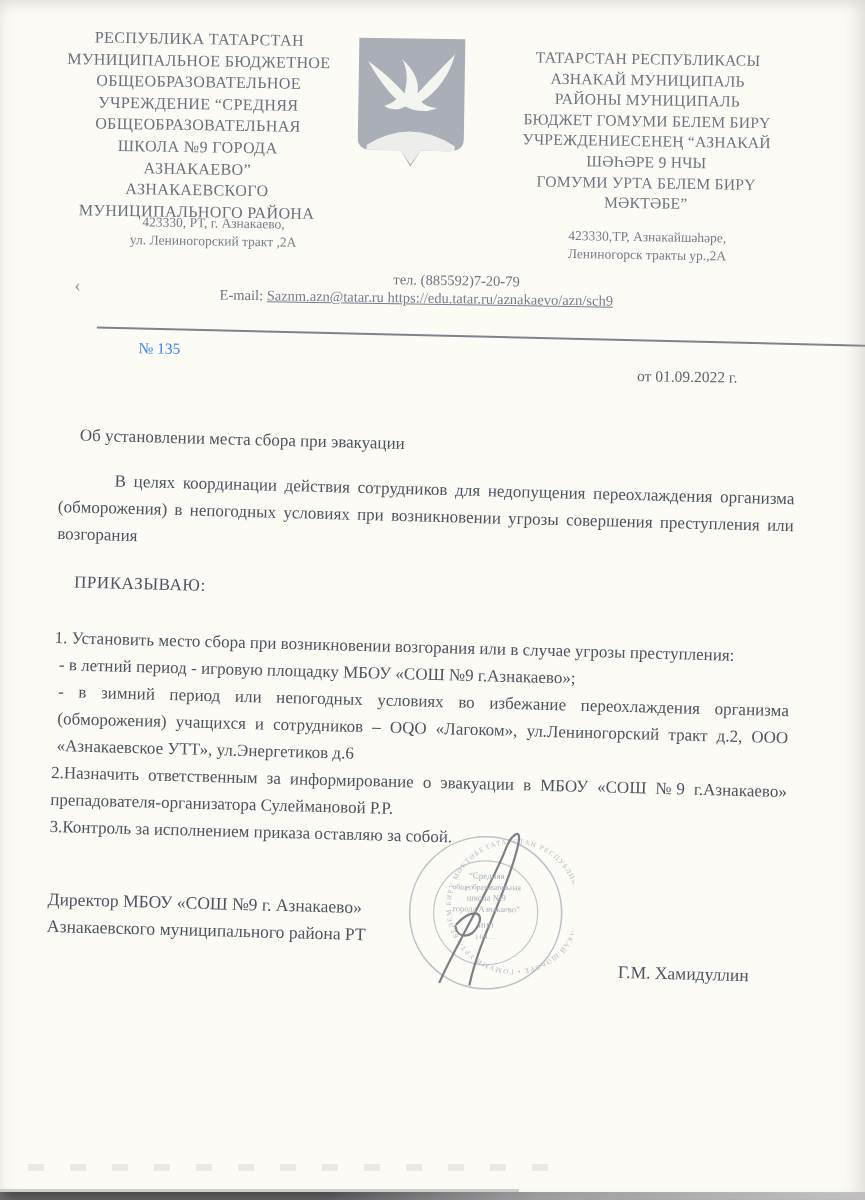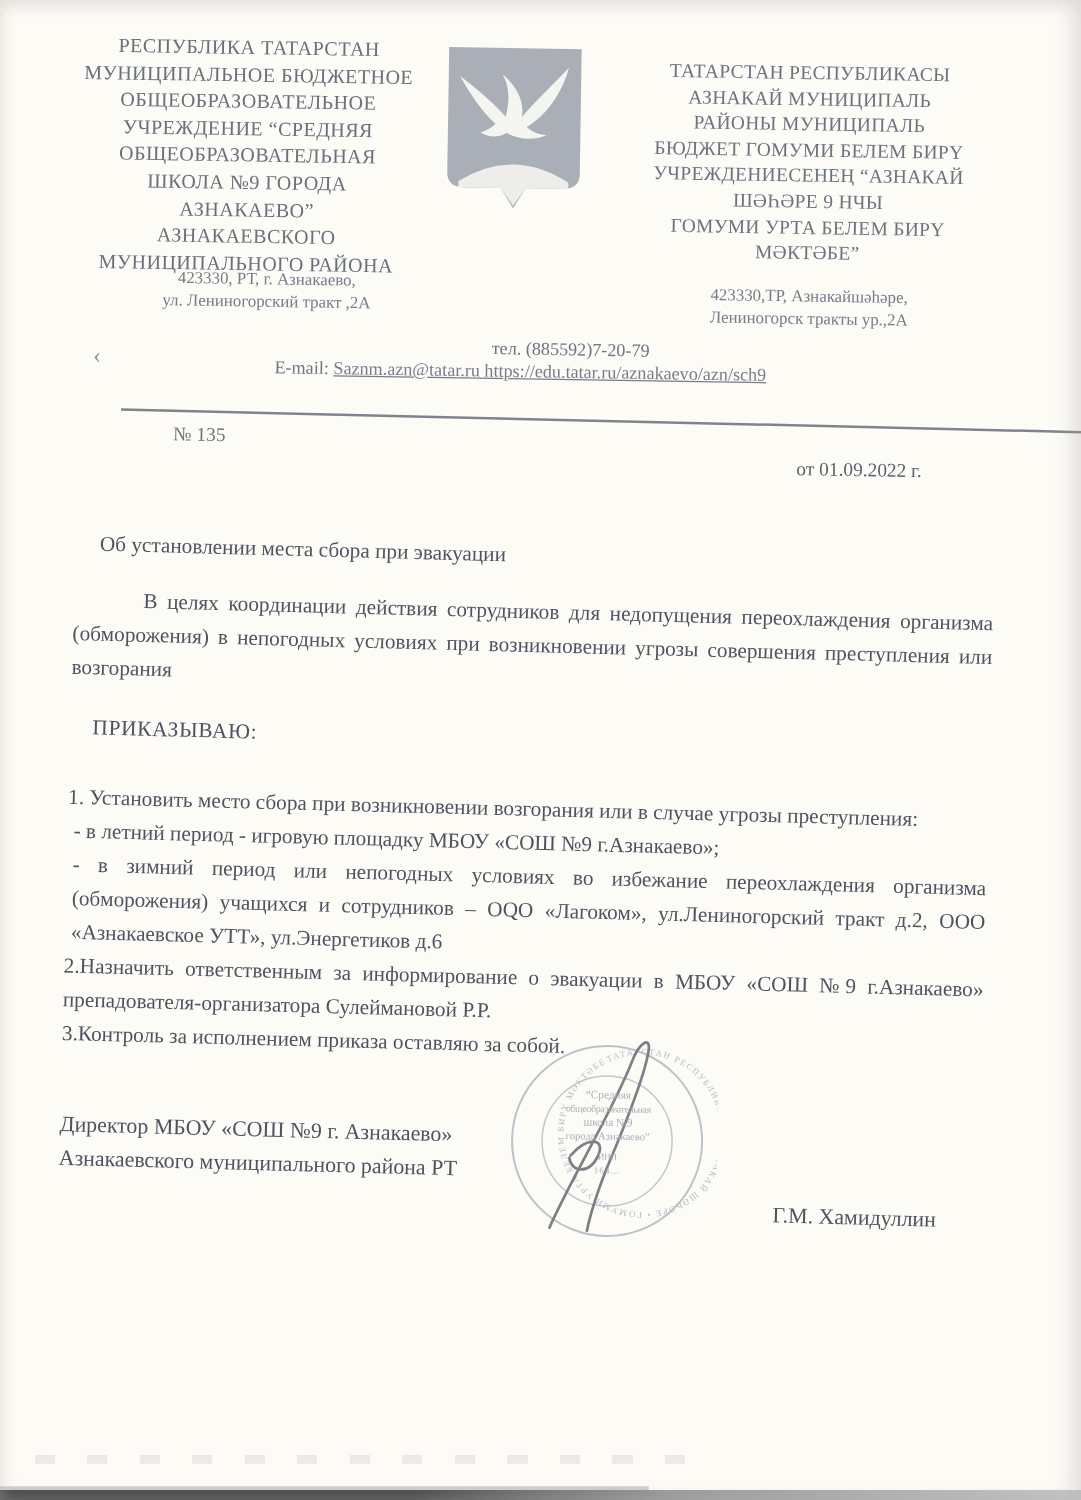--- a/index.html
+++ b/index.html
@@ -25,21 +25,21 @@
   .addr-right{position:absolute;left:512px;top:219px;width:276px;text-align:center;
     font-size:13.5px;line-height:18px;color:#767c8a;}
   .phone{position:absolute;left:280px;top:266px;width:360px;text-align:center;
     font-size:14.5px;color:#6d7482;}
   .email-line{position:absolute;left:110px;top:284px;width:620px;text-align:center;
     font-size:14.5px;color:#6d7482;}
   .email-link{text-decoration:underline;color:#767d8d;}
   .stray-mark{position:absolute;left:78px;top:274px;font-size:19px;color:#8d929c;}
   .sep-line{position:absolute;left:101px;top:326px;width:780px;height:2px;
     background:#7e838d;transform:rotate(0.45deg);transform-origin:left center;}
-  .doc-number{position:absolute;left:143px;top:338px;font-size:15.5px;color:#737373;}
+  .doc-number{position:absolute;left:143px;top:338px;font-size:15.5px;color:#3b82f6;}
   .doc-date{position:absolute;left:642px;top:358px;font-size:15.5px;color:#5d6470;}
   
   .body-section{position:absolute;left:66px;top:413px;width:736px;
     transform:rotate(0.6deg);transform-origin:0 0;
     font-size:17px;line-height:27px;color:#4d5360;}
   .body-section p{margin:0;}
   .subject{margin:8px 0 0 20px !important;}
   .intro{margin-top:18px !important;text-indent:56px;text-align:justify;}
   .order-word{margin:21px 0 0 18px !important;letter-spacing:.6px;}
   .item{text-align:justify;}

